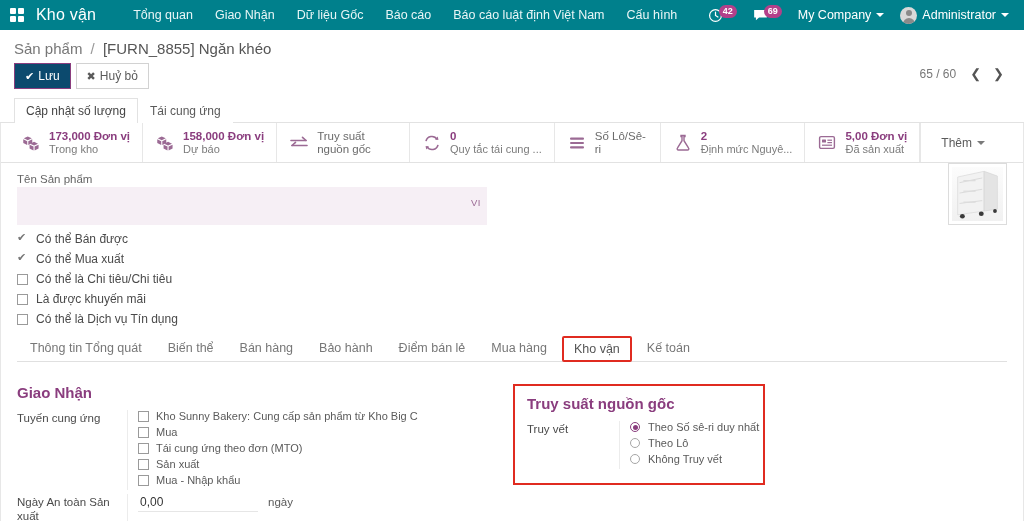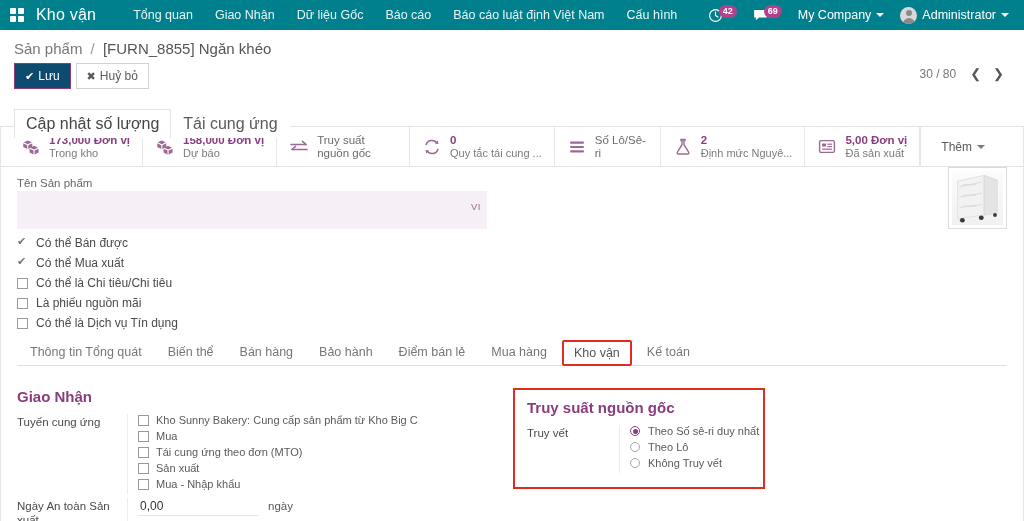--- a/index.html
+++ b/index.html
@@ -147,29 +147,29 @@
   .pager-arrow {
     padding: 0 6px; cursor: pointer; font-size: 13px; color: #555;
   }
 
   #cp-subbuttons {
     display: flex;
     margin-top: 8px;
     padding-bottom: 0;
   }
   .subtab {
-    font-size: 16px;
+    font-size: 12px;
     padding: 5px 11px;
     border: 1px solid transparent;
     border-bottom: none;
     color: #5a5a5a;
     cursor: pointer;
     background: #fff;
     position: relative;
-    top: 12px;
+    top: 1px;
   }
   .subtab.active {
     border-color: #e2e2e2;
     background: #ffffff;
     color: #444;
   }
 
   
   #sheet-wrap {
     background: #f9f9f9;
@@ -432,21 +432,21 @@
   <div id="cp-row">
     <div id="cp-buttons">
       <button class="btn btn-primary">
         <span class="gl">✔</span><span>Lưu</span>
       </button>
       <button class="btn">
         <span class="gl">✖</span><span>Huỷ bỏ</span>
       </button>
     </div>
     <div id="pager">
-      <span class="pager-value">30 / 80</span>
+      <span class="pager-value">65 / 60</span>
       <span class="pager-arrow">❮</span>
       <span class="pager-arrow">❯</span>
     </div>
   </div>
 
   <div id="cp-subbuttons">
     <div class="subtab active">Cập nhật số lượng</div>
     <div class="subtab">Tái cung ứng</div>
   </div>
 </div>
@@ -621,21 +621,21 @@
       <div class="cbrow">
         <span class="cbox checked"></span>
         <span>Có thể Mua xuất</span>
       </div>
       <div class="cbrow">
         <span class="cbox"></span>
         <span>Có thể là Chi tiêu/Chi tiêu</span>
       </div>
       <div class="cbrow">
         <span class="cbox"></span>
-        <span>Là phiếu nguồn mãi</span>
+        <span>Là được khuyến mãi</span>
       </div>
       <div class="cbrow">
         <span class="cbox"></span>
         <span>Có thể là Dịch vụ Tín dụng</span>
       </div>
     </div>
   </div>
 
   <div id="notebook">
     <div class="ntab">Thông tin Tổng quát</div>

